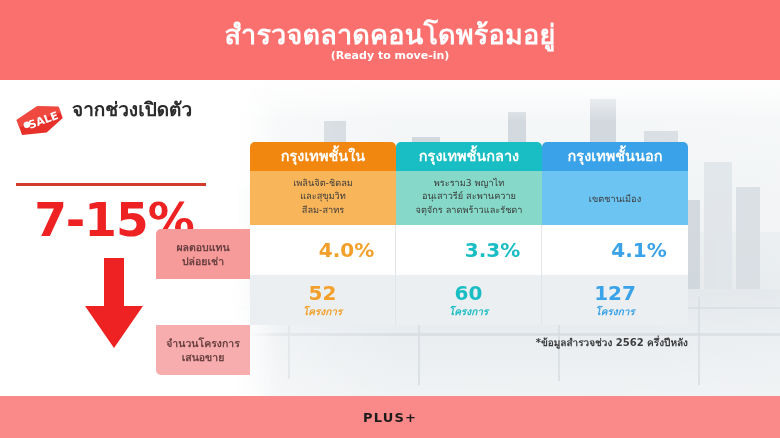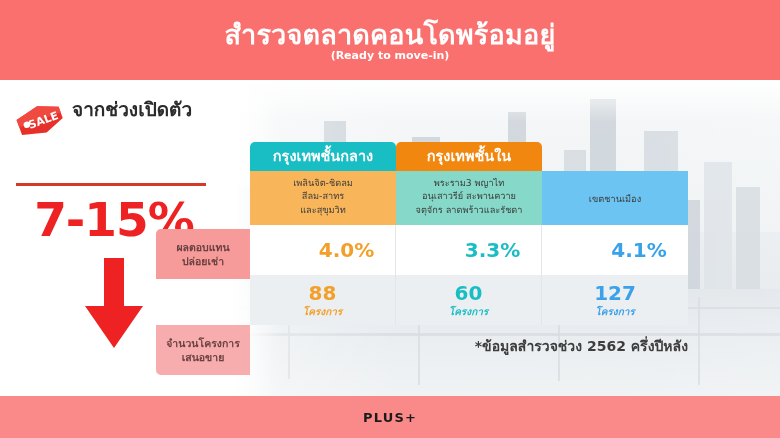--- a/index.html
+++ b/index.html
@@ -119,21 +119,21 @@
   .unit{font-size:10px;font-weight:bold;line-height:1.3;margin-top:1px;font-style:italic;}
   .v0{color:#F2A02A;}
   .v1{color:#19BDC4;}
   .v2{color:#3AA2E8;}
 
   .label-r1{background:#F79A9A;top:4px;height:50px;border-top-left-radius:5px;text-align:right;}
   .label-r2{background:#F7ADAD;top:50px;height:50px;border-bottom-left-radius:5px;}
 
   .footnote{
     position:absolute;left:250px;top:255px;width:438px;text-align:right;
-    color:#3d3d3d;font-size:14px;font-weight:bold;
+    color:#3d3d3d;font-size:10px;font-weight:bold;
   }
 
   
   .footer{
     position:absolute;left:0;top:396px;width:780px;height:42px;background:#FA8A8A;
     display:flex;align-items:center;justify-content:center;
   }
   .footer-logo{color:#1b1b1b;font-size:13px;font-weight:bold;letter-spacing:1.2px;}
 </style>
 </head>
@@ -205,29 +205,30 @@
       <div class="arrow">
         <svg width="62" height="92" viewBox="0 0 62 92">
           <path d="M21 0 L41 0 L41 48 L60 48 L31 90 L2 48 L21 48 Z" fill="#EE2222"></path>
         </svg>
       </div>
     </div>
 
     <div class="table">
 
       <div class="thead">
+        <div class="col-head c0">กรุงเทพชั้นใน</div>
         <div class="col-head c1">กรุงเทพชั้นกลาง</div>
-        <div class="col-head c0">กรุงเทพชั้นใน</div>
+        <div class="col-head c2">กรุงเทพชั้นนอก</div>
       </div>
 
       <div class="subrow">
         <div class="col-sub c0">
           <div>เพลินจิต-ชิดลม</div>
+          <div>และสุขุมวิท</div>
           <div>สีลม-สาทร</div>
-          <div>และสุขุมวิท</div>
         </div>
         <div class="col-sub c1">
           <div>พระราม3 พญาไท</div>
           <div>อนุเสาวรีย์ สะพานควาย</div>
           <div>จตุจักร ลาดพร้าวและรัชดา</div>
         </div>
         <div class="col-sub c2">
           <div style="margin-top:16px;">เขตชานเมือง</div>
         </div>
       </div>
@@ -247,21 +248,21 @@
           <span class="val v2">4.1%</span>
         </div>
       </div>
 
       <div class="trow r2">
         <div class="rowlabel label-r2">
           <span>จำนวนโครงการ</span>
           <span>เสนอขาย</span>
         </div>
         <div class="cell">
-          <span class="val v0">88</span>
+          <span class="val v0">52</span>
           <span class="unit v0">โครงการ</span>
         </div>
         <div class="cell">
           <span class="val v1">60</span>
           <span class="unit v1">โครงการ</span>
         </div>
         <div class="cell">
           <span class="val v2">127</span>
           <span class="unit v2">โครงการ</span>
         </div>

